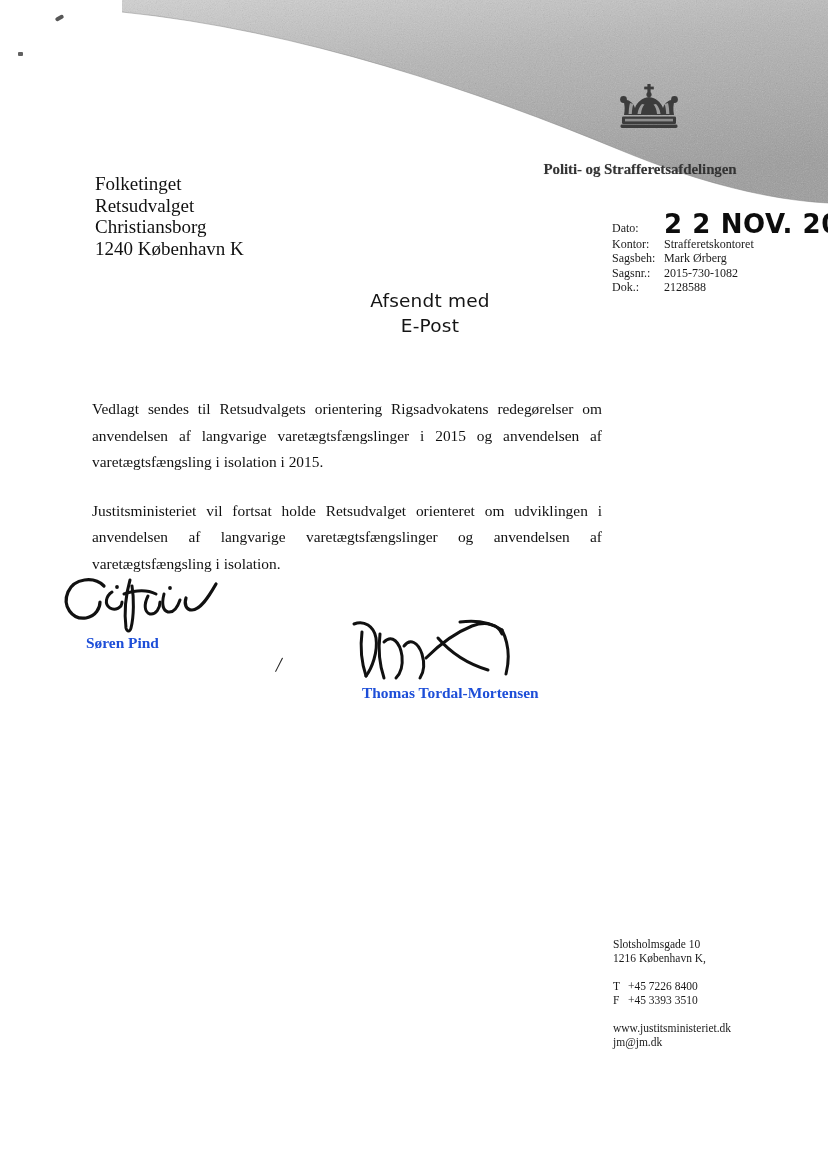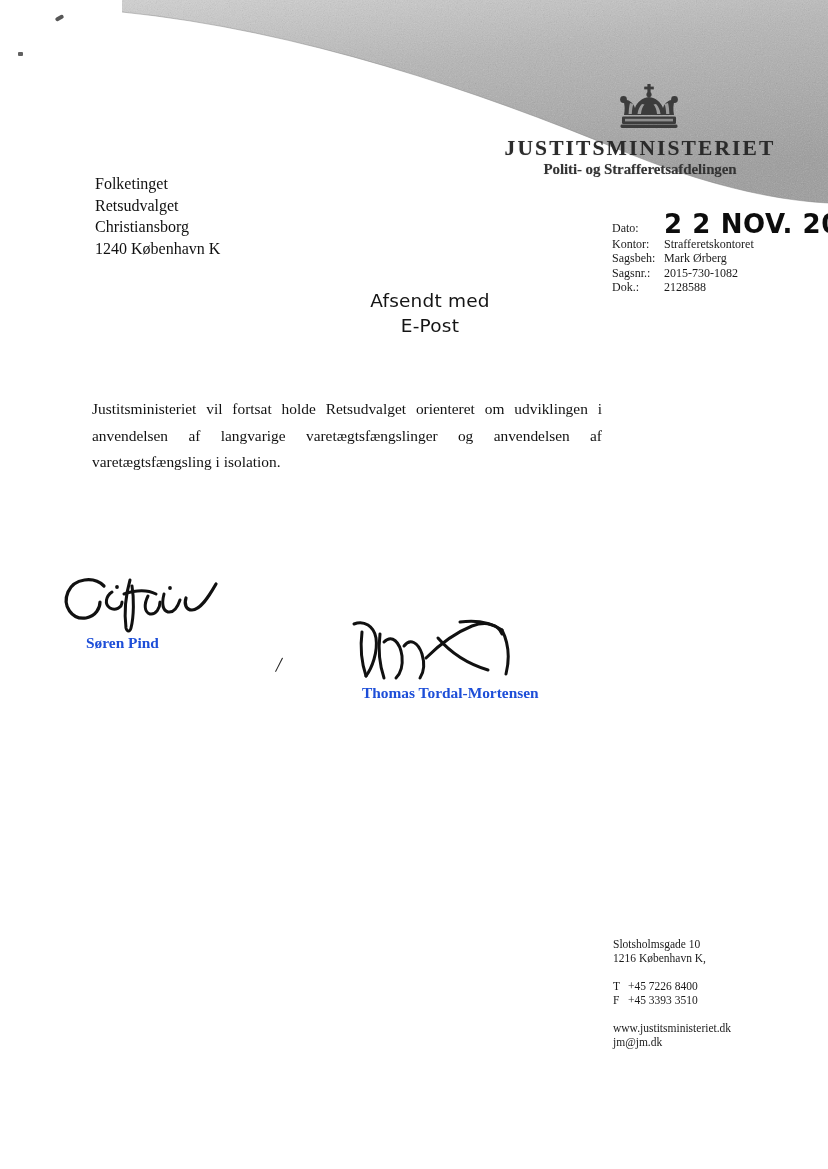--- a/index.html
+++ b/index.html
@@ -76,21 +76,21 @@
     letter-spacing: -0.1px;
     color: #333333;
     text-shadow: 0 0 1px rgba(130,130,130,.5);
     white-space: nowrap;
   }
 
   
   .addressee {
     position: absolute;
     left: 95px; top: 173px;
-    font-size: 16px;
+    font-size: 19px;
     line-height: 21.5px;
   }
   .addressee div { white-space: nowrap; }
 
   
   .meta {
     position: absolute;
     left: 612px; top: 214px;
     font-size: 12px;
     line-height: 14.6px;
@@ -238,21 +238,20 @@
             <path d="M18 19 C 17 22.5 16.8 26.8 16.6 30 L19.8 30 C 20 26.5 20.4 22.8 21.4 20 Z" fill="#9c9c9c"></path>
             <path d="M56 19 C 57 22.5 57.2 26.8 57.4 30 L54.2 30 C 54 26.5 53.6 22.8 52.6 20 Z" fill="#9c9c9c"></path>
 
             <rect x="10" y="32.5" width="54" height="7.5" rx="1.2"></rect>
             <rect x="13" y="34.8" width="48" height="2.6" fill="#8d8d8d"></rect>
             <rect x="8.5" y="40.5" width="57" height="3.4" rx="1.4"></rect>
           </g>
         </svg>
       </div>
 
-      <div class="ministry-name">JUSTITSMINISTERIET</div>
       <div class="ministry-sub">Politi- og Strafferetsafdelingen</div>
     </div>
   </div>
 
   <div class="addressee">
     <div>Folketinget</div>
     <div>Retsudvalget</div>
     <div>Christiansborg</div>
     <div>1240 København K</div>
   </div>
@@ -279,20 +278,21 @@
       <span class="meta-value">2128588</span>
     </div>
   </div>
 
   <div class="sent-via">
     <div>Afsendt med</div>
     <div>E-Post</div>
   </div>
 
   <div class="body-text">
+    <p>Vedlagt sendes til Retsudvalgets orientering Rigsadvokatens redegørelser om anvendelsen af langvarige varetægtsfængslinger i 2015 og anvendelsen af varetægtsfængsling i isolation i 2015.</p>
     <p>Justitsministeriet vil fortsat holde Retsudvalget orienteret om udviklingen i anvendelsen af langvarige varetægtsfængslinger og anvendelsen af varetægtsfængsling i isolation.</p>
   </div>
 
   <div class="sig-block sig-left">
     <div class="sig-ink">
       <svg width="170" height="62" viewBox="0 0 170 62" aria-hidden="true">
         <g fill="none" stroke="#111111" stroke-linecap="round" stroke-linejoin="round">
           <path d="M44 14 C 34 4 14 6 8 20 C 2 34 12 48 26 46 C 36 44 40 36 40 30" stroke-width="3.2"></path>
           <path d="M52 20 C 46 24 44 32 50 36 C 55 39 62 36 62 30" stroke-width="3"></path>
           <path d="M70 8 C 66 22 64 40 66 56 C 67 60 70 60 71 56 C 74 44 74 26 72 14" stroke-width="3"></path>

